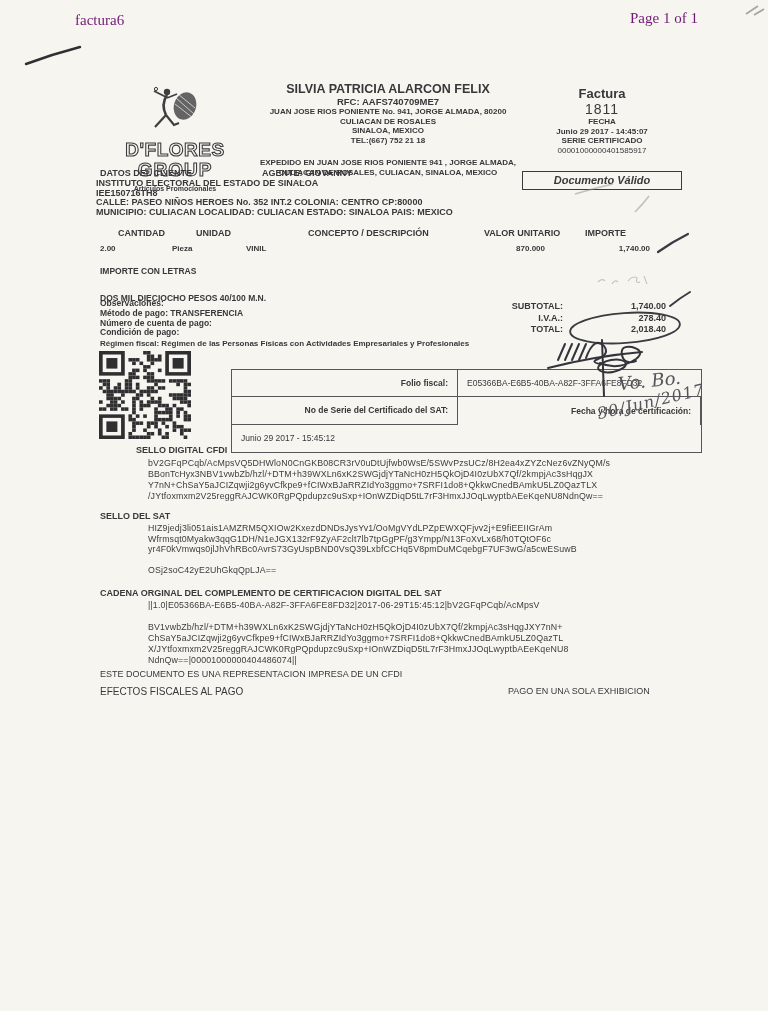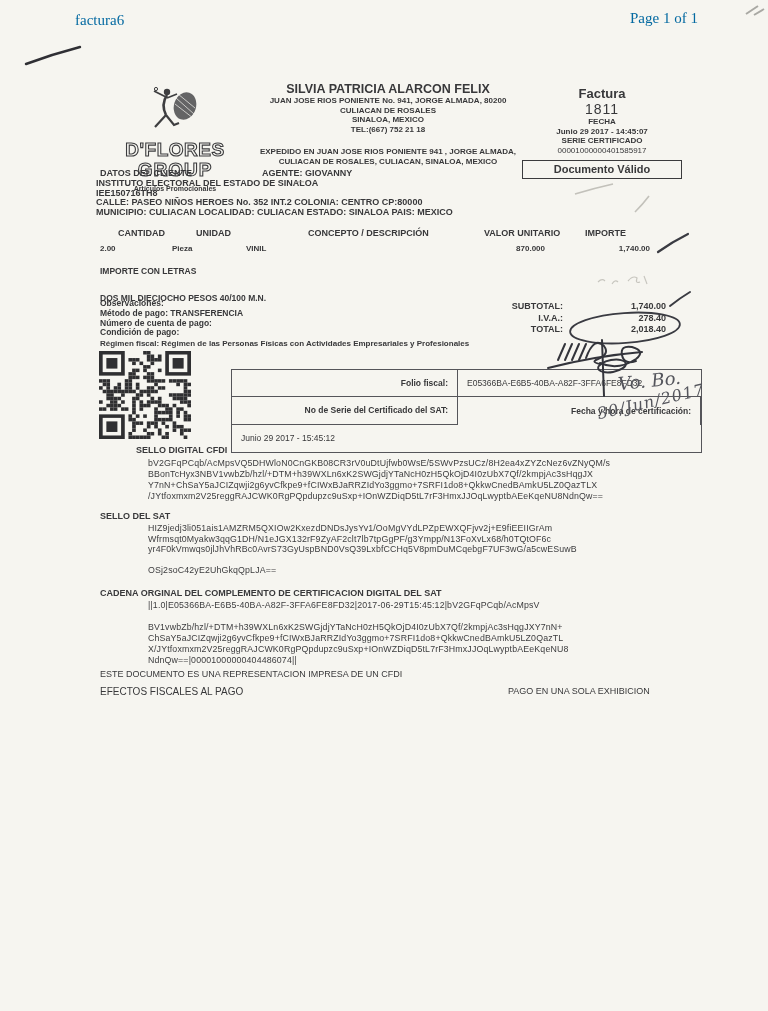--- a/index.html
+++ b/index.html
@@ -4,21 +4,21 @@
 <style>
   html,body{margin:0;padding:0;background:#dddbd6;}
   .page{position:relative;width:768px;height:1011px;background:#f6f5f0;overflow:hidden;
         font-family:"Liberation Sans",sans-serif;color:#38383a;}
   .abs{position:absolute;}
   .b{font-weight:bold;}
   .ctr{text-align:center;}
   .rt{text-align:right;}
   .nw{white-space:nowrap;}
   .serif{font-family:"Liberation Serif",serif;}
-  .pghdr{font-size:15px;color:#0369a1;}
+  .pghdr{font-size:15px;color:#701a75;}
   .f8{font-size:8px;line-height:9.6px;}
   .f85{font-size:8.5px;line-height:10px;}
   .f9{font-size:9px;line-height:10.5px;}
   .sello{font-size:8.8px;line-height:11px;color:#3c3c3e;letter-spacing:.15px;padding-left:48px;}
   .validbox{border:1.6px solid #3b3b3d;padding:2px 0 3px 0;font-size:11px;}
   .certtbl{display:grid;grid-template-columns:226px 1fr;border:1.2px solid #55555a;background:transparent;}
   .certtbl .cell{border-bottom:1px solid #55555a;display:flex;align-items:center;font-size:8.5px;min-height:27.3px;box-sizing:border-box;}
   .certtbl .lbl{justify-content:flex-end;text-align:right;padding-right:9px;border-right:1px solid #55555a;font-weight:bold;}
   .certtbl .val{padding-left:9px;}
   .certtbl .r3{border-bottom:none;}
@@ -54,37 +54,38 @@
     </svg>
     <svg width="126" height="44" viewBox="0 0 126 44" style="margin-top:-2px;">
       <text x="63" y="16" text-anchor="middle" font-family="Liberation Sans, sans-serif" font-weight="bold" font-size="19" fill="none" stroke="#3c3c3e" stroke-width="1.1" letter-spacing="0.5">D'FLORES</text>
       <text x="63" y="36" text-anchor="middle" font-family="Liberation Sans, sans-serif" font-weight="bold" font-size="19" fill="none" stroke="#3c3c3e" stroke-width="1.1" letter-spacing="1">GROUP</text>
     </svg>
     <div class="b" style="font-size:7px;margin-top:1px;">Artículos Promocionales</div>
   </div>
 
   <div class="abs ctr" style="left:238px;top:82px;width:300px;">
     <div class="b" style="font-size:12.5px;line-height:14px;">SILVIA PATRICIA ALARCON FELIX</div>
+    <div class="b" style="font-size:9.5px;line-height:11px;">RFC: AAFS740709ME7</div>
     <div class="b f8">JUAN JOSE RIOS PONIENTE No. 941, JORGE ALMADA, 80200</div>
     <div class="b f8">CULIACAN DE ROSALES</div>
     <div class="b f8">SINALOA, MEXICO</div>
     <div class="b f8">TEL:(667) 752 21 18</div>
     <div style="height:13px;"></div>
     <div class="b f8">EXPEDIDO EN JUAN JOSE RIOS PONIENTE 941 , JORGE ALMADA,</div>
     <div class="b f8">CULIACAN DE ROSALES, CULIACAN, SINALOA, MEXICO</div>
   </div>
 
   <div class="abs ctr" style="left:522px;top:86px;width:160px;">
     <div class="b" style="font-size:13px;line-height:15px;">Factura</div>
     <div style="font-size:14px;line-height:16px;letter-spacing:1px;">1811</div>
     <div class="b f8">FECHA</div>
     <div class="b f8">Junio 29 2017 - 14:45:07</div>
     <div class="b f8">SERIE CERTIFICADO</div>
     <div class="f8">00001000000401585917</div>
-    <div class="validbox b ctr" style="margin-top:5px;">Documento Válido</div>
+    <div class="validbox b ctr" style="margin-top:16px;font-style:italic;">Documento Válido</div>
   </div>
 
   <div class="abs b f9" style="left:100px;top:168px;">DATOS DEL CLIENTE</div>
   <div class="abs b f9" style="left:262px;top:168px;">AGENTE: GIOVANNY</div>
   <div class="abs b f9 nw" style="left:96px;top:178px;">INSTITUTO ELECTORAL DEL ESTADO DE SINALOA</div>
   <div class="abs b f9" style="left:96px;top:188px;">IEE150716TH8</div>
   <div class="abs b f9 nw" style="left:96px;top:197px;">CALLE: PASEO NIÑOS HEROES No. 352 INT.2 COLONIA: CENTRO CP:80000</div>
   <div class="abs b f9 nw" style="left:96px;top:206.5px;">MUNICIPIO: CULIACAN LOCALIDAD: CULIACAN ESTADO: SINALOA PAIS: MEXICO</div>
 
   <svg class="abs" style="left:290px;top:176px;" width="400" height="60">

